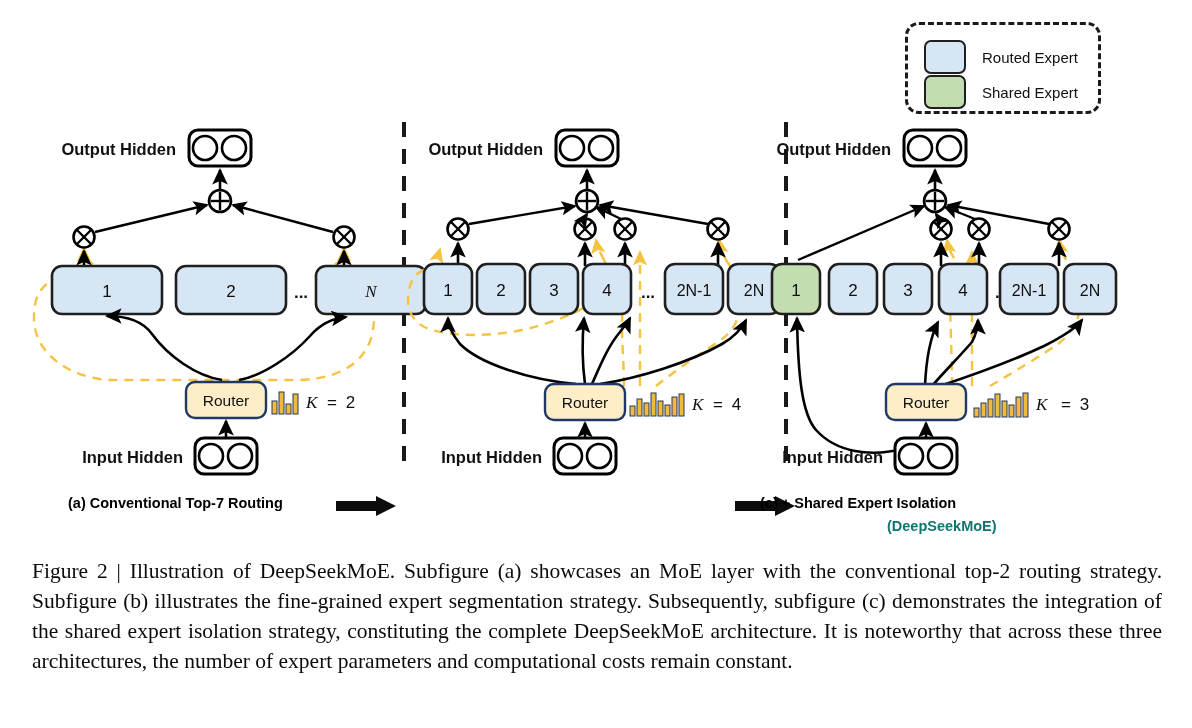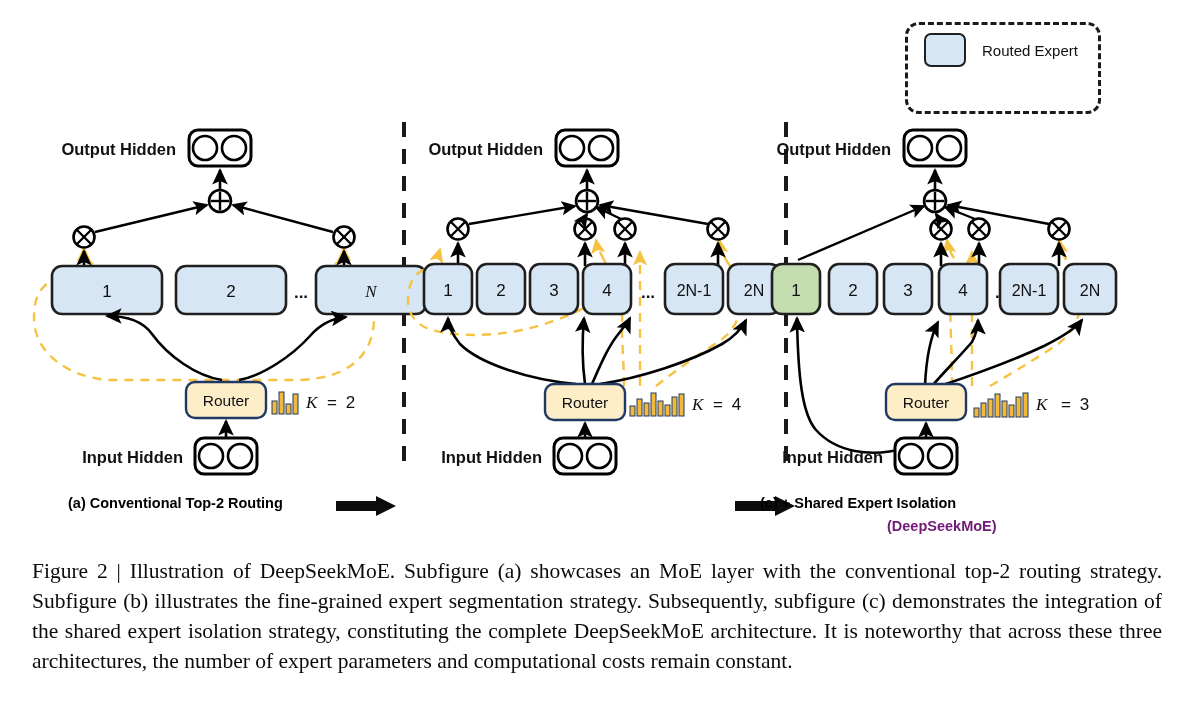--- a/index.html
+++ b/index.html
@@ -11,41 +11,45 @@
   
   #legend{left:905px;top:22px;width:196px;height:92px;
           border:3px dashed #1a1a1a;border-radius:14px;background:#fff;
           box-sizing:border-box;}
   .legend-row{position:absolute;display:flex;align-items:center;}
   .legend-swatch{width:38px;height:30px;border-radius:7px;border:2px solid #1f1f1f;}
   .legend-label{margin-left:16px;font-size:15px;color:#111;white-space:nowrap;}
 
   
   .subcap{position:absolute;font-weight:bold;font-size:14.5px;color:#000;white-space:nowrap;}
-  .subcap2{position:absolute;font-weight:bold;font-size:14.5px;color:#701a75;white-space:nowrap;}
+  .subcap2{position:absolute;font-weight:bold;font-size:14.5px;color:#0f766e;white-space:nowrap;}
 
   
   #caption{position:absolute;left:32px;top:556px;width:1130px;
            font-family:Liberation Serif, serif;font-size:21.5px;line-height:30px;
            color:#0b0b0b;text-align:justify;}
   #caption .lead{}
 
   svg{display:block;}
   text{font-family:"Liberation Sans",sans-serif;}
   .ital{font-family:"Liberation Serif",serif;font-style:italic;}
 </style>
 </head>
 <body>
 
 <div id="figure">
 
   <div class="abs" id="legend">
-    <div class="legend-row" style="left:16px;top:8px;">
+    <div class="legend-row" style="left:16px;top:15px;">
       <span class="legend-swatch" style="background:#d6e6f4;"></span>
       <span class="legend-label">Routed Expert</span>
+    </div>
+    <div class="legend-row" style="left:16px;top:50px;">
+      <span class="legend-swatch" style="background:#c3ddb0;"></span>
+      <span class="legend-label">Shared Expert</span>
     </div>
   </div>
 
   <svg class="abs" style="left:0;top:118px;" width="1192" height="370" viewBox="0 0 1192 370">
     <defs>
       <marker id="ah" markerWidth="7" markerHeight="7" refX="5.6" refY="3" orient="auto">
         <path d="M0,0 L6.4,3 L0,6 L1.4,3 z" fill="#000"></path>
       </marker>
       <marker id="ahy" markerWidth="7" markerHeight="7" refX="5.6" refY="3" orient="auto">
         <path d="M0,0 L6.4,3 L0,6 L1.4,3 z" fill="#f5c242"></path>
@@ -363,21 +367,21 @@
       <line x1="926" y1="320" x2="926" y2="305" stroke="#000" stroke-width="2.6" marker-end="url(#ah)"></line>
       <g>
         <rect x="895" y="320" width="62" height="36" rx="9" fill="#fff" stroke="#000" stroke-width="3"></rect>
         <circle cx="911" cy="338" r="12" fill="#fff" stroke="#000" stroke-width="2.6"></circle>
         <circle cx="940" cy="338" r="12" fill="#fff" stroke="#000" stroke-width="2.6"></circle>
       </g>
       <text x="883" y="345" text-anchor="end" font-size="16.5" font-weight="600" fill="#111">Input Hidden</text>
     </g>
   </svg>
 
-  <div class="subcap" style="left:68px;top:495px;">(a) Conventional Top-2 Routing</div>
+  <div class="subcap" style="left:68px;top:495px;">(a) Conventional Top-7 Routing</div>
 
   <svg class="abs" style="left:336px;top:496px;" width="62" height="20" viewBox="0 0 62 20">
     <path d="M0,5 L40,5 L40,0 L60,10 L40,20 L40,15 L0,15 Z" fill="#0c0c0c"></path>
   </svg>
 
 
   <svg class="abs" style="left:735px;top:496px;" width="62" height="20" viewBox="0 0 62 20">
     <path d="M0,5 L40,5 L40,0 L60,10 L40,20 L40,15 L0,15 Z" fill="#0c0c0c"></path>
   </svg>
 

